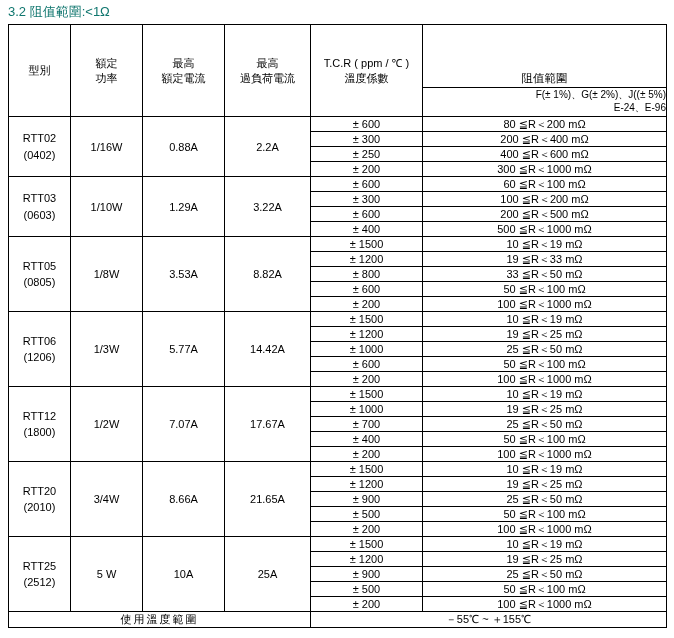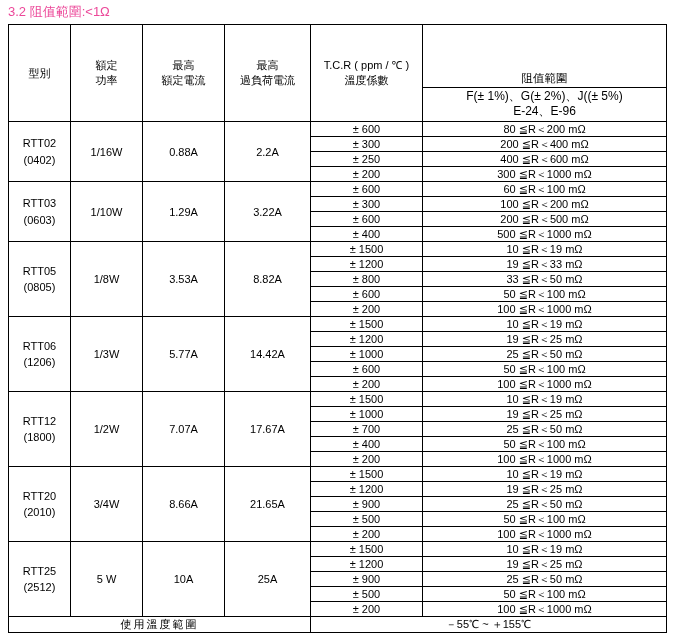--- a/index.html
+++ b/index.html
@@ -13,21 +13,21 @@
     font-family: "Liberation Sans", sans-serif;
     color: #000;
     position: relative;
     overflow: hidden;
   }
   #heading {
     position: absolute;
     left: 8px;
     top: 3px;
     font-size: 13px;
-    color: #ec4899;
+    color: #0f766e;
     font-family: "Liberation Sans", sans-serif;
     letter-spacing: 0px;
     white-space: nowrap;
   }
   #table-wrap {
     position: absolute;
     left: 8px;
     top: 24px;
     width: 658px;
   }
@@ -60,23 +60,24 @@
   }
   .hdr-tall { height: 46px; }
 
   .range-head-top {
     font-size: 11.5px;
     padding: 2px 0 1px 0;
     border-bottom: 1px solid #000;
     margin-top: 44px;
   }
   .range-head-sub {
-    font-size: 12px;
+    font-size: 10px;
     line-height: 1.25;
     padding: 1px 0 2px 0;
+    text-align: right;
   }
   .range-head-cell { padding: 0; }
 
   td.type {
     font-size: 11px;
     font-weight: bold;
     line-height: 1.5;
   }
   td.val {
     font-size: 11.5px;

